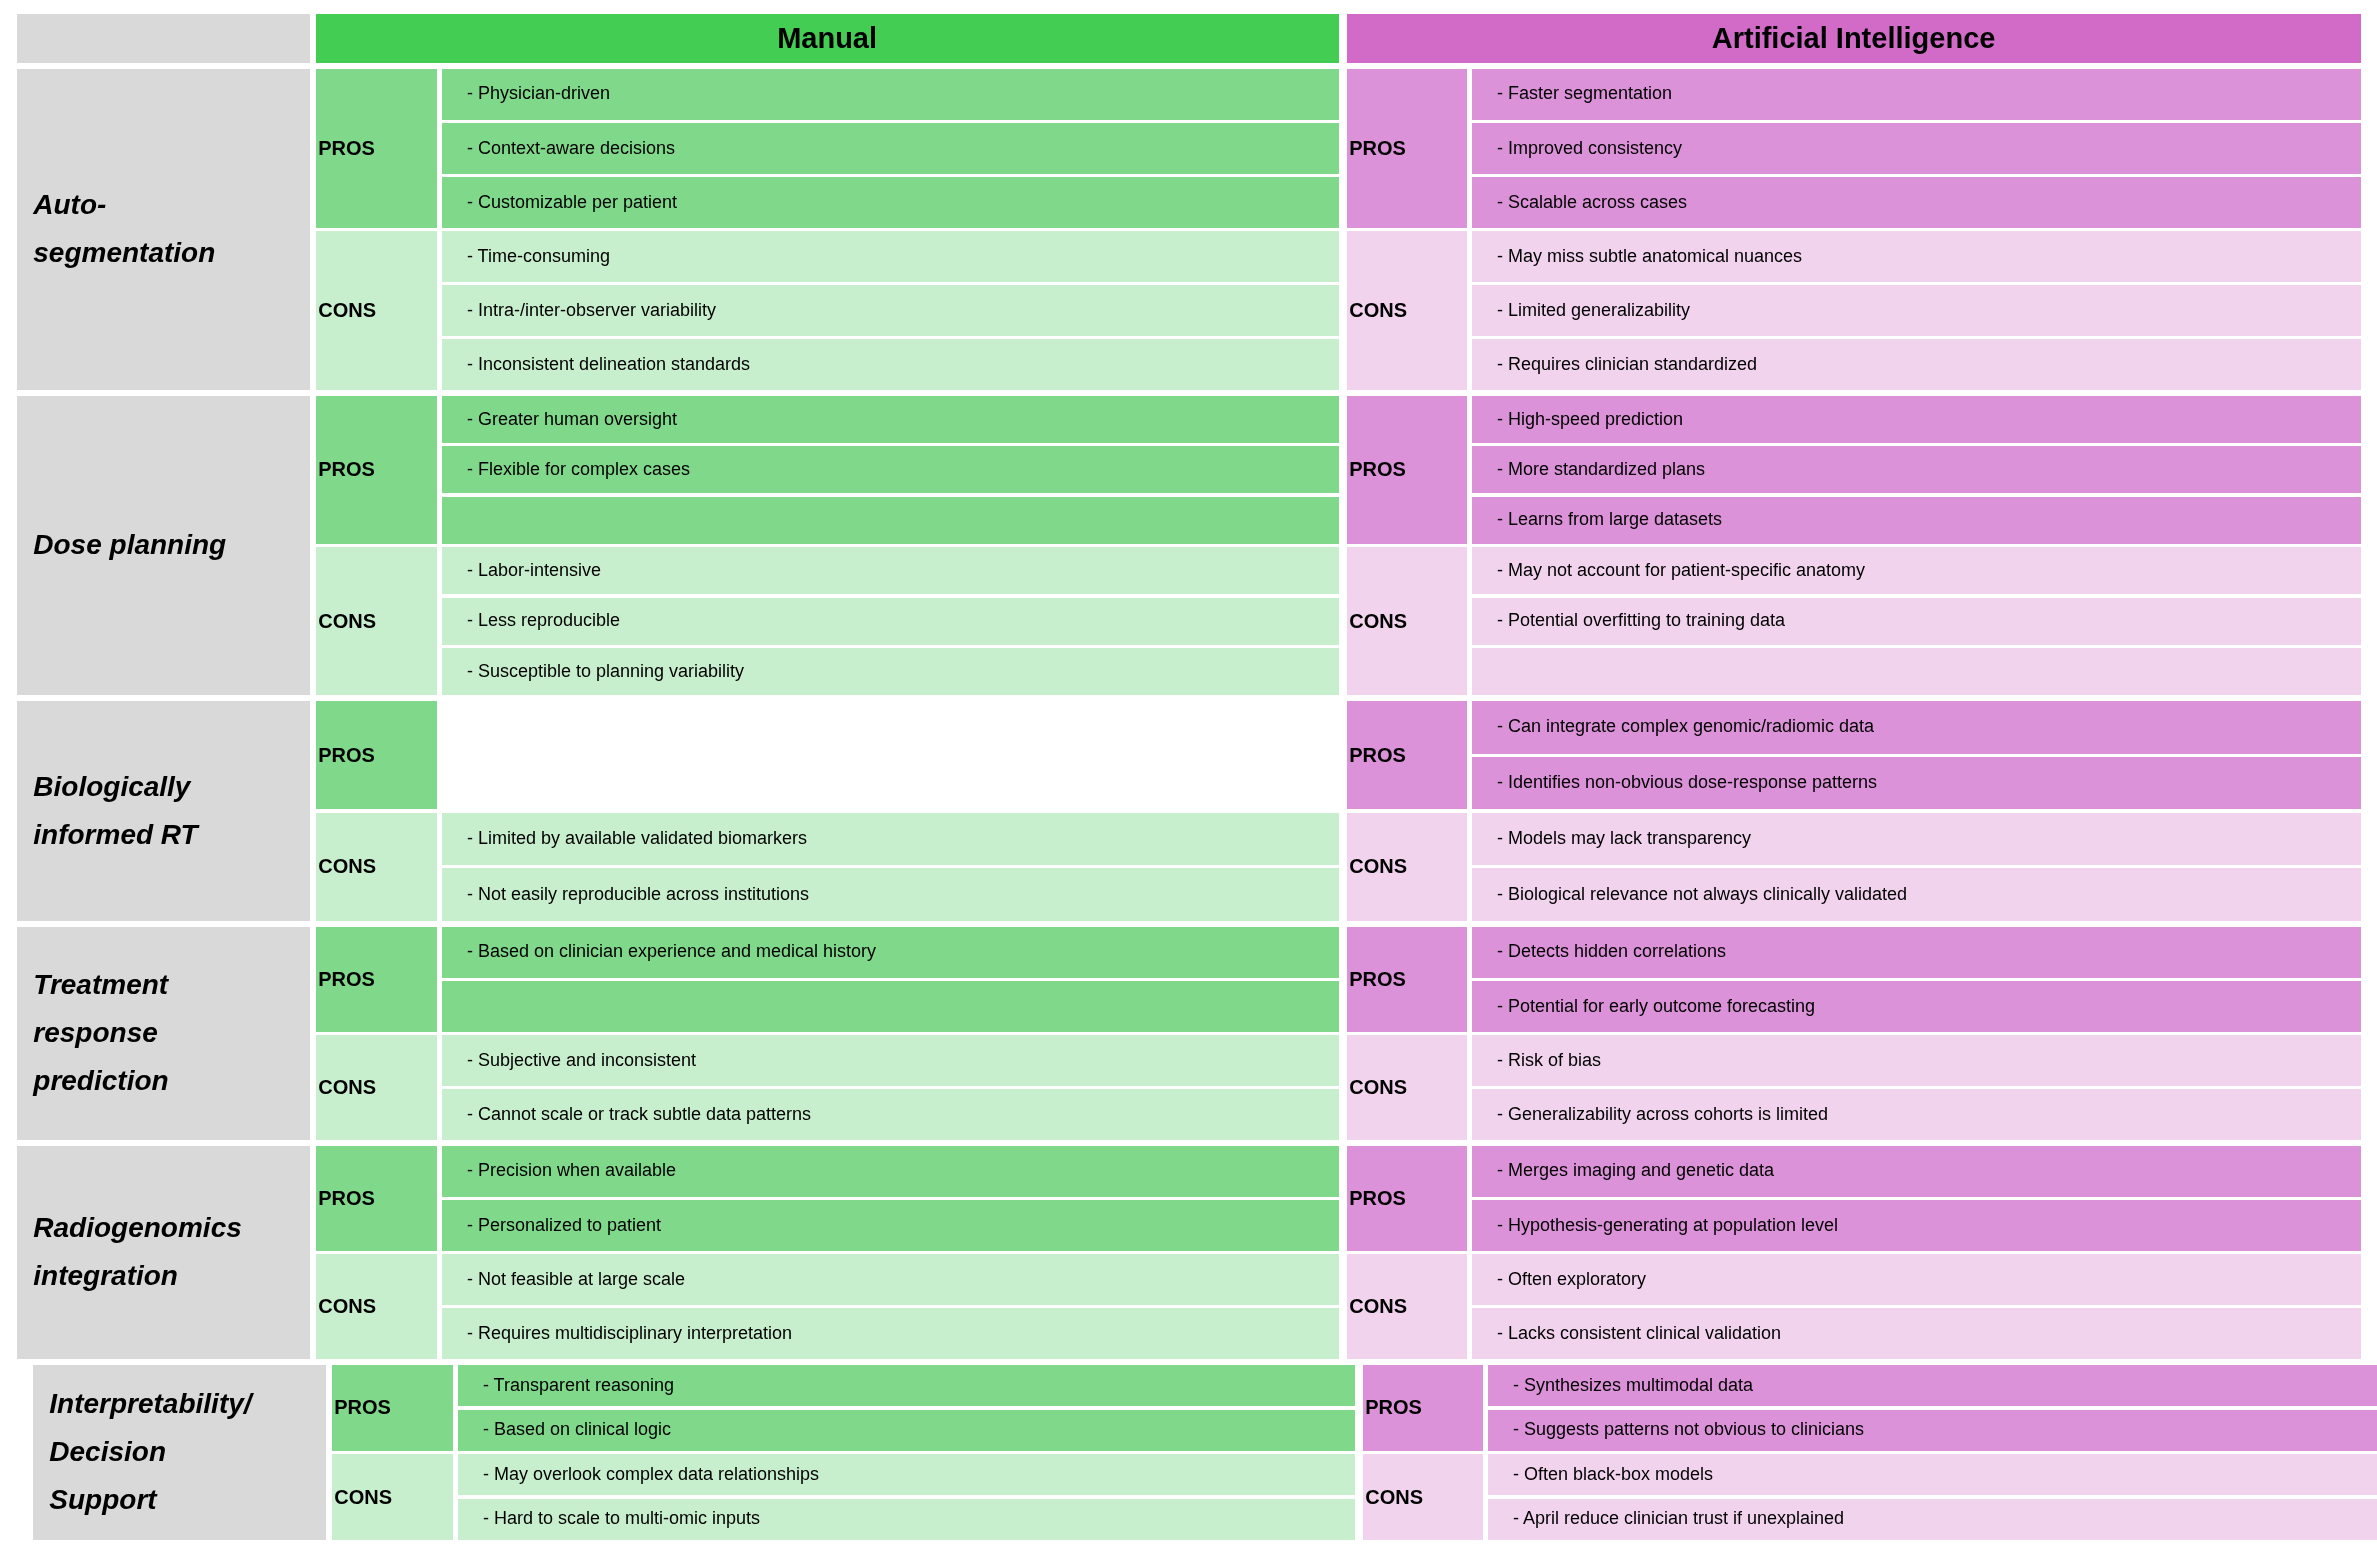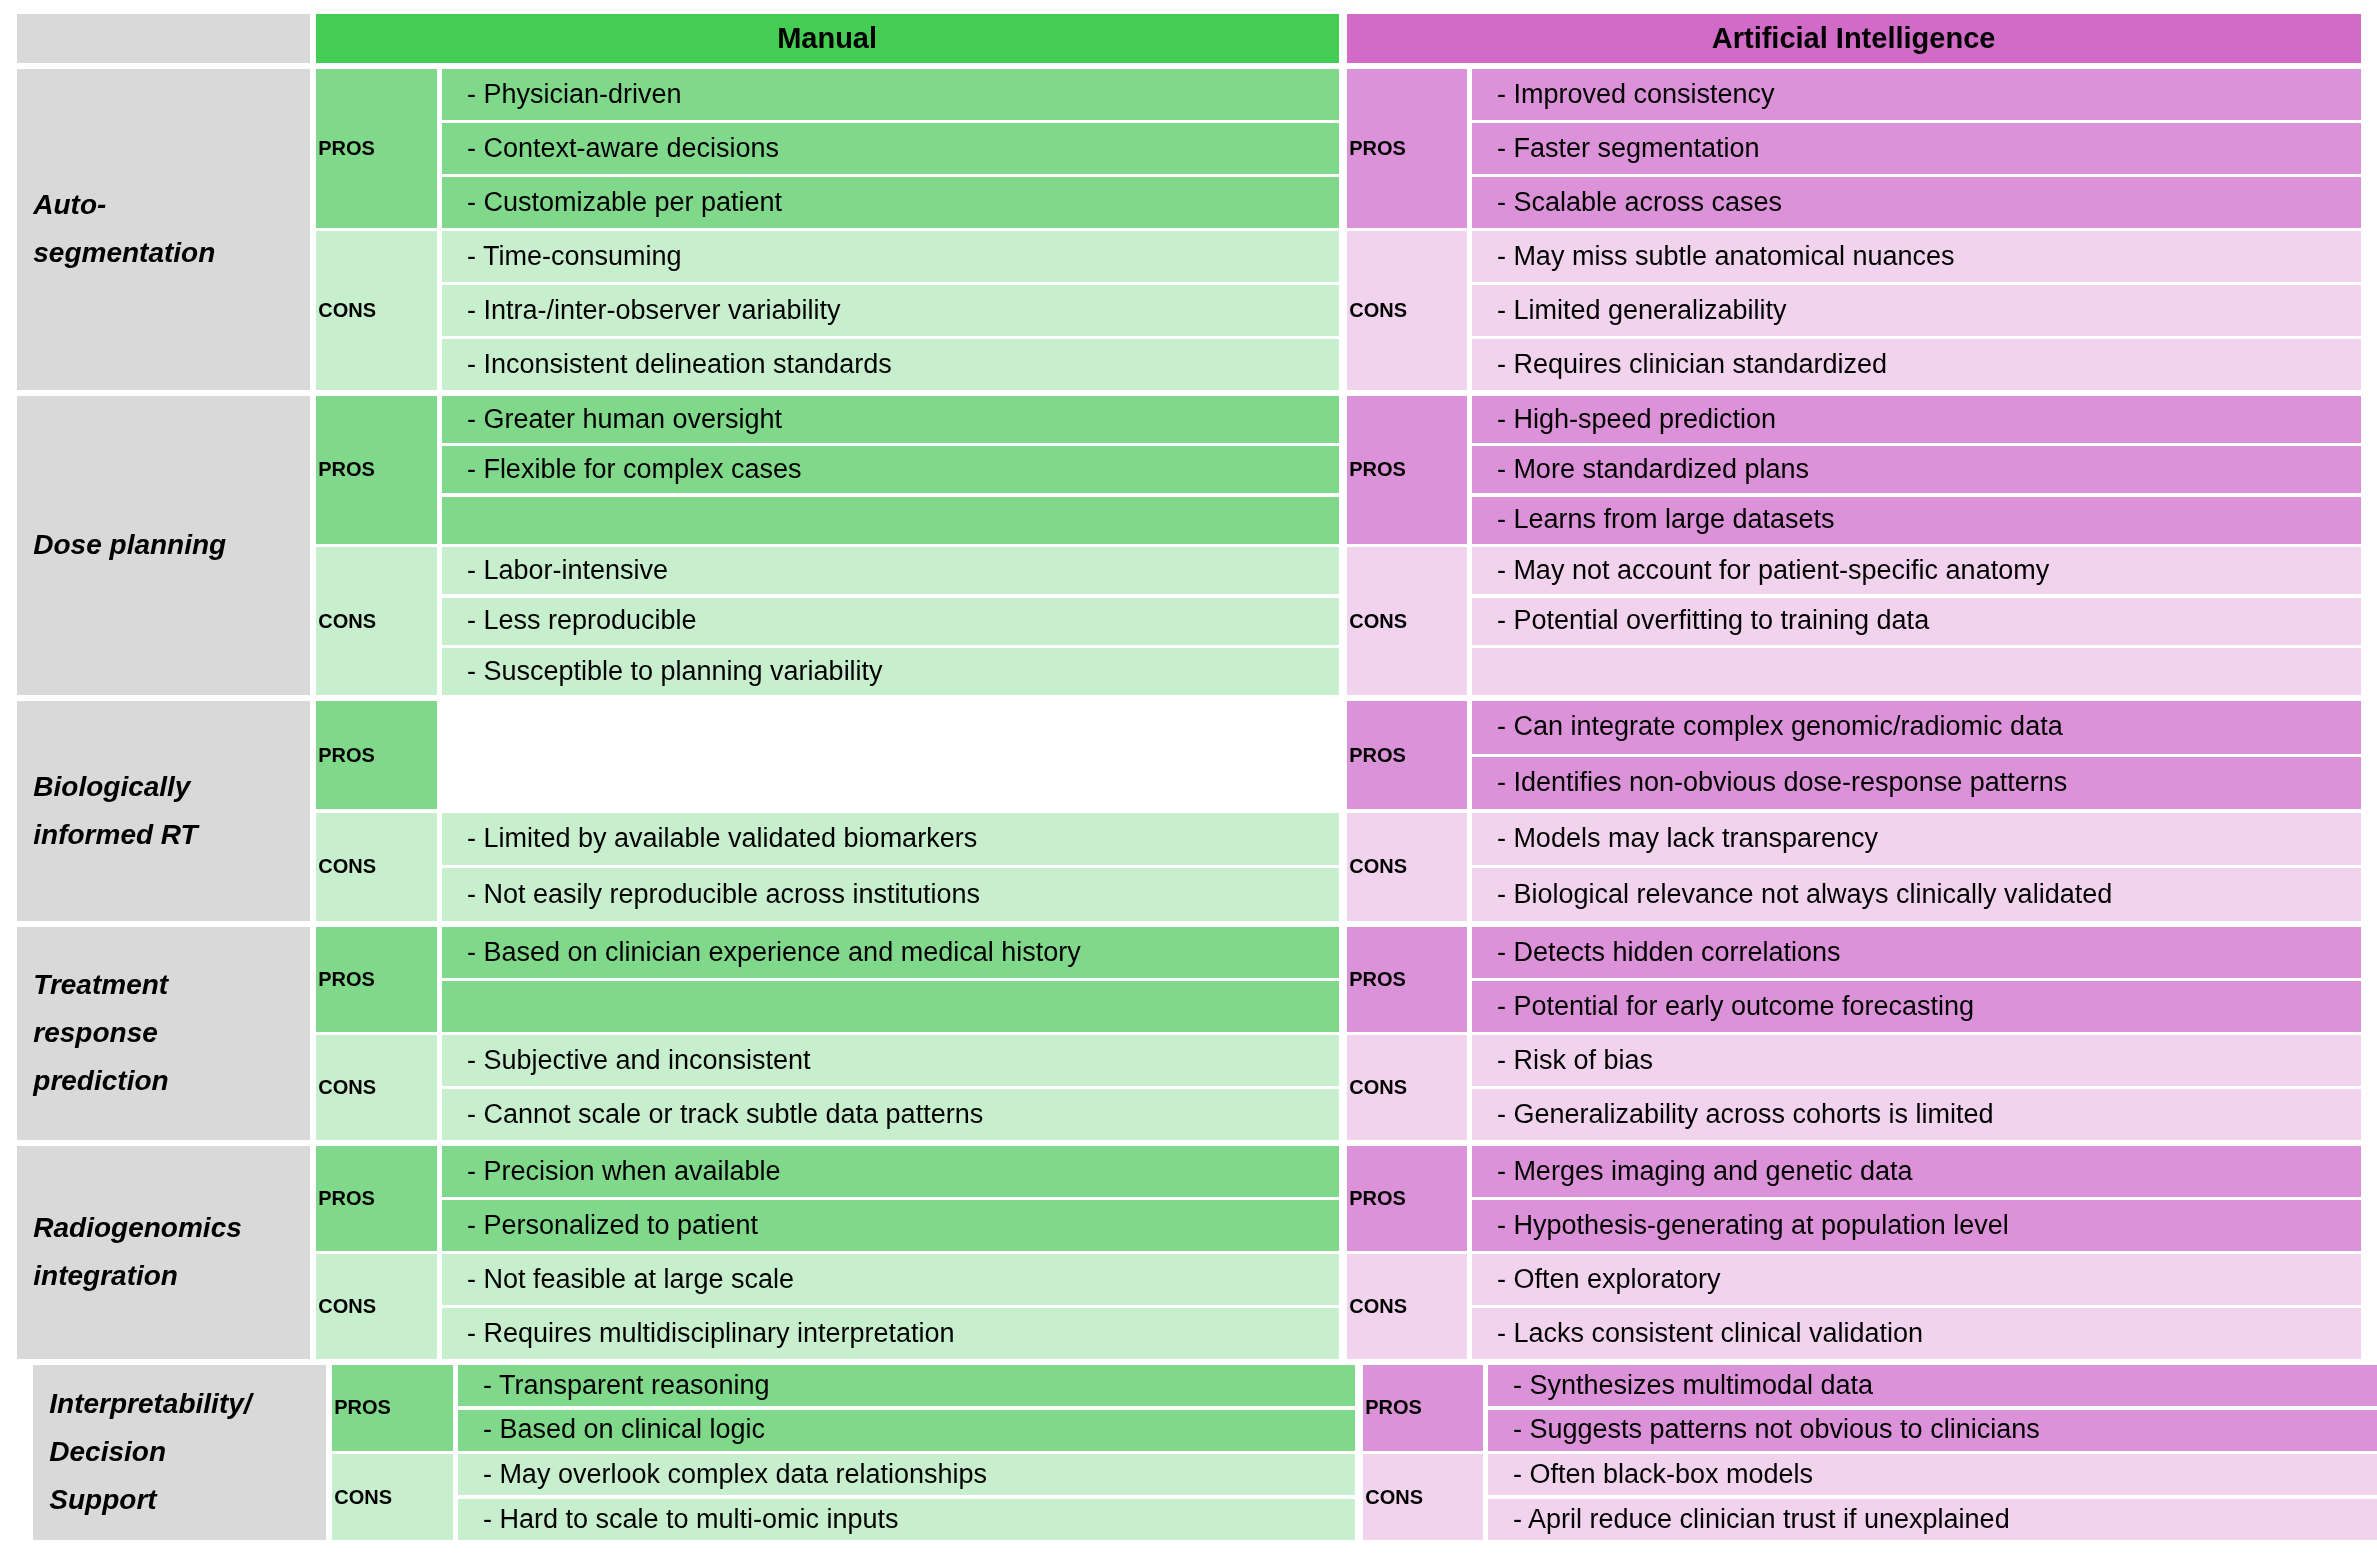--- a/index.html
+++ b/index.html
@@ -35,21 +35,21 @@
   .lab{
     width:121px;margin-right:5.3px;flex:none;
     display:flex;align-items:center;padding-left:2.7px;box-sizing:border-box;
     font-weight:700;font-size:20px;
   }
   .side.ai .lab{width:120px;}
   .items{flex:1;display:flex;flex-direction:column;gap:3.3px;min-width:0;}
   .item{
     flex:1;display:flex;align-items:center;
     padding-left:25px;padding-right:6.7px;box-sizing:border-box;
-    font-size:27px;line-height:1.1;
+    font-size:18px;line-height:1.1;
   }
 
   
   .side.manual .sub.pros .lab,.side.manual .sub.pros .item{background:var(--pros-manual);}
   .side.manual .sub.cons .lab,.side.manual .sub.cons .item{background:var(--cons-manual);}
   .side.ai .sub.pros .lab,.side.ai .sub.pros .item{background:var(--pros-ai);}
   .side.ai .sub.cons .lab,.side.ai .sub.cons .item{background:var(--cons-ai);}
 </style>
 </head>
 <body>
@@ -81,22 +81,22 @@
               <div class="item">- Time-consuming</div>
               <div class="item">- Intra-/inter-observer variability</div>
               <div class="item">- Inconsistent delineation standards</div>
             </div>
           </div>
         </div>
         <div class="side ai">
           <div class="sub pros">
             <div class="lab">PROS</div>
             <div class="items">
+              <div class="item">- Faster segmentation</div>
               <div class="item">- Improved consistency</div>
-              <div class="item">- Faster segmentation</div>
               <div class="item">- Scalable across cases</div>
             </div>
           </div>
           <div class="sub cons">
             <div class="lab">CONS</div>
             <div class="items">
               <div class="item">- May miss subtle anatomical nuances</div>
               <div class="item">- Limited generalizability</div>
               <div class="item">- Requires clinician standardized</div>
             </div>

